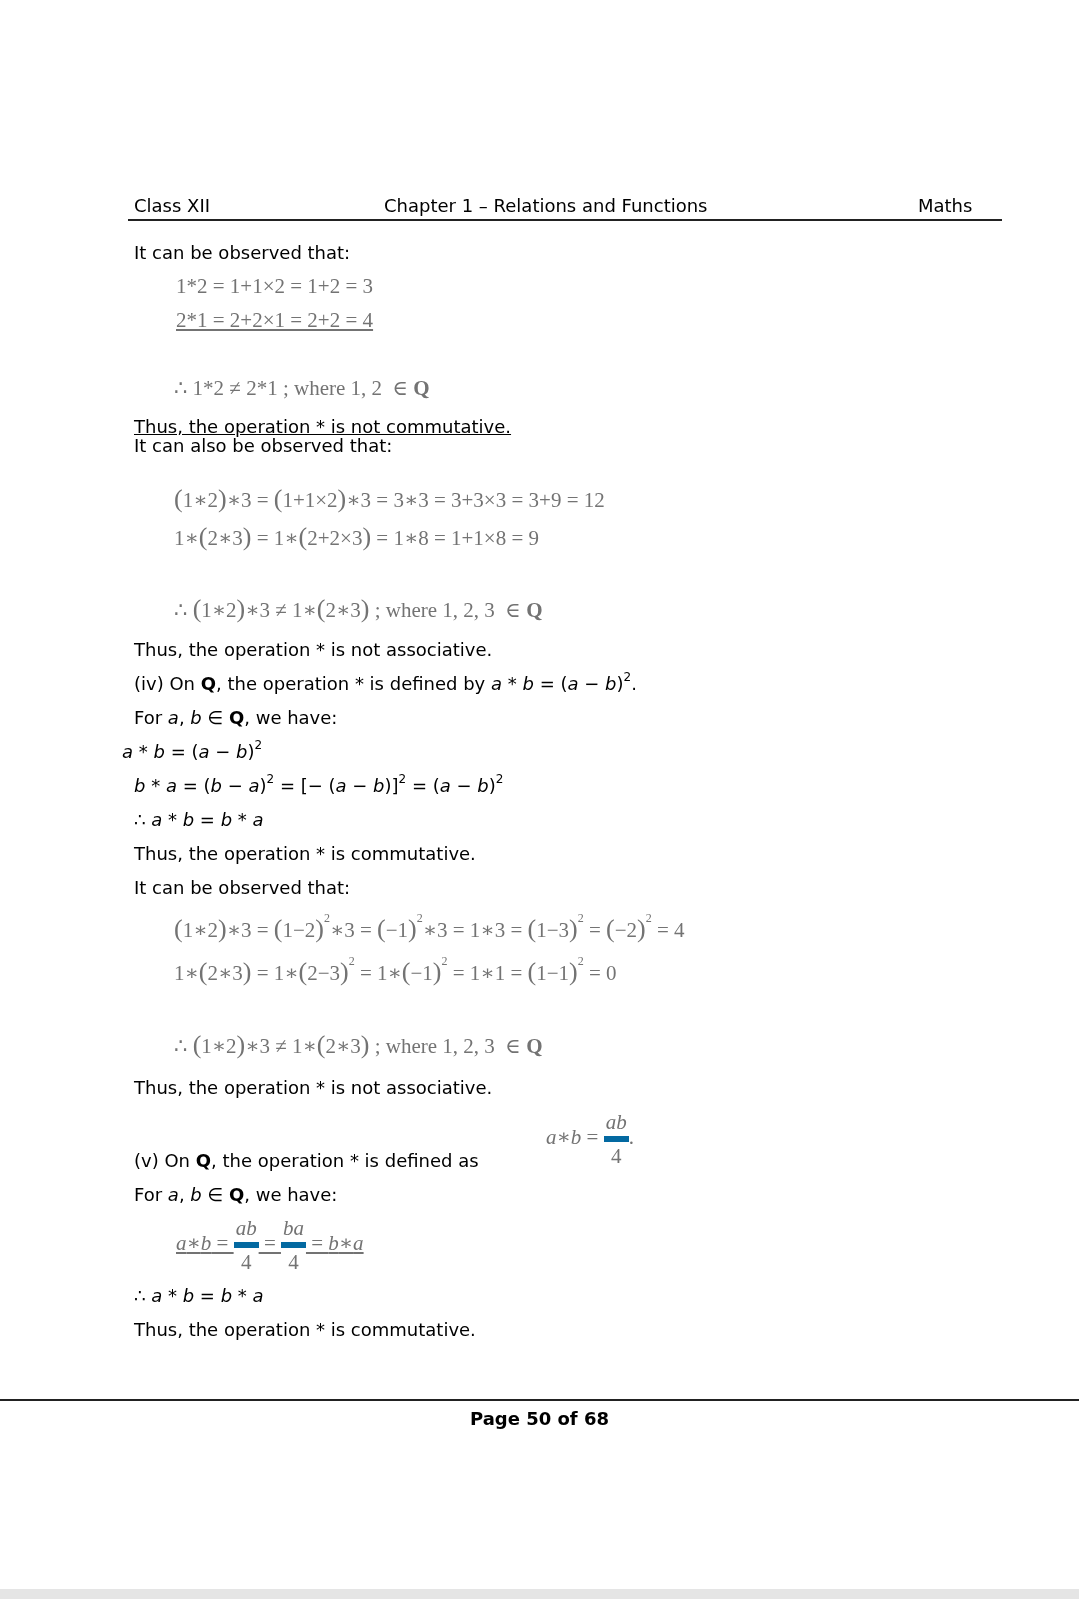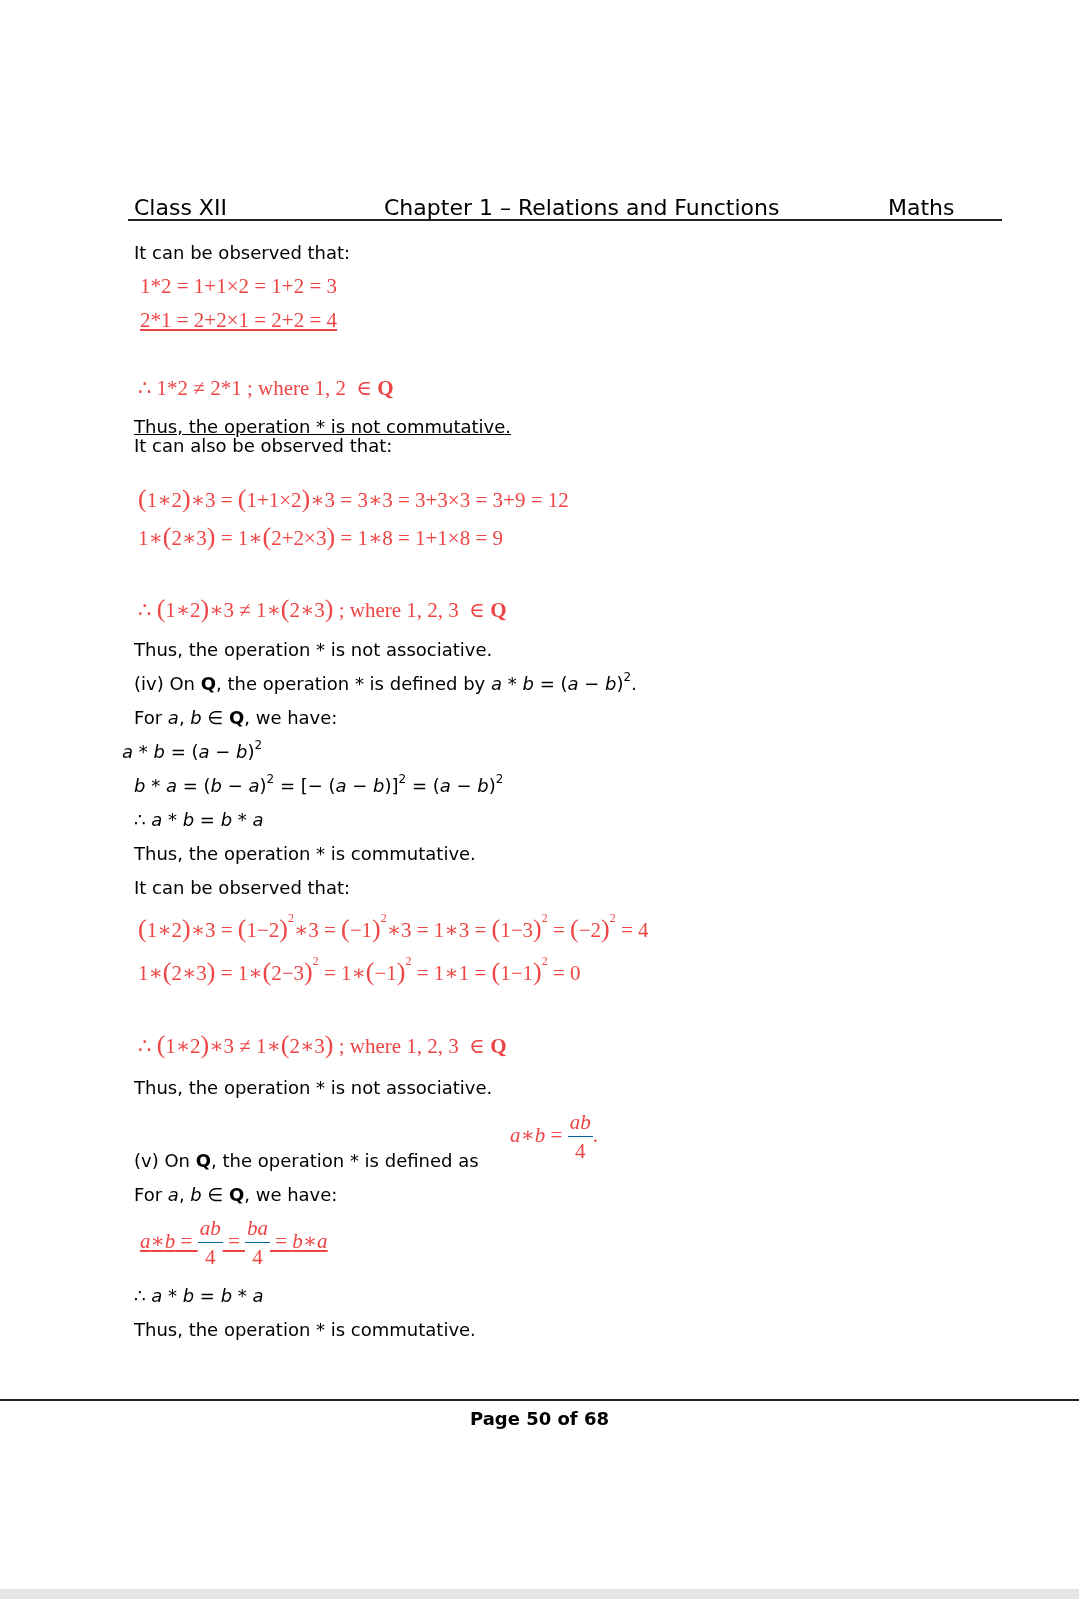--- a/index.html
+++ b/index.html
@@ -1,38 +1,38 @@
 <!DOCTYPE html>
 <html><head>
 <meta charset="utf-8">
 <style>
   html, body { margin:0; padding:0; background:#ffffff; }
   body { width:1079px; height:1599px; position:relative; overflow:hidden; color:#000; }
   .sans { font-family: "DejaVu Sans", "Liberation Sans", sans-serif; font-size:18px; }
-  .serif { font-family: "Liberation Serif", "DejaVu Serif", serif; font-size:21px; color:#ef4444; }
+  .serif { font-family: "Liberation Serif", "DejaVu Serif", serif; font-size:21px; color:#737373;margin-left:36px; }
   .abs { position:absolute; white-space:nowrap; }
-  .hdr { position:absolute; top:195px; font-family:"DejaVu Sans","Liberation Sans",sans-serif; font-size:22px; }
+  .hdr { position:absolute; top:195px; font-family:"DejaVu Sans","Liberation Sans",sans-serif; font-size:18px; }
   .rule-top { position:absolute; left:128px; top:219px; width:874px; height:2px; background:#222; }
   .rule-bottom { position:absolute; left:0; top:1399px; width:1079px; height:2px; background:#222; }
   .footer { position:absolute; top:1408px; left:0; width:1079px; text-align:center; font-family:"DejaVu Sans","Liberation Sans",sans-serif; font-weight:bold; font-size:18px; }
   .bottom-bar { position:absolute; left:0; top:1589px; width:1079px; height:10px; background:#e5e5e5; }
   i { font-style:italic; }
   b { font-weight:bold; }
   sup { font-size:12px; vertical-align:top; position:relative; top:-3px; }
   .frac { display:inline-block; vertical-align:middle; text-align:center; line-height:1; }
-  .frac .num { display:block; border-bottom:1px solid #0369a1; padding:0 2px 3px 2px; }
+  .frac .num { display:block; border-bottom:6px solid #0369a1; padding:0 2px 3px 2px; }
   .frac .den { display:block; padding-top:4px; }
   .big { font-size:26px; }
 </style>
 </head>
 <body>
 
 <div class="hdr" style="left:134px;">Class XII</div>
 <div class="hdr" style="left:384px;">Chapter 1 – Relations and Functions</div>
-<div class="hdr" style="left:888px;">Maths</div>
+<div class="hdr" style="left:918px;">Maths</div>
 <div class="rule-top"></div>
 
 <div class="abs sans" style="left:134px; top:242px;">It can be observed that:</div>
 
 <div class="abs serif" style="left:140px; top:274px;">1*2 = 1+1×2 = 1+2 = 3</div>
 <div class="abs serif" style="left:140px; top:308px;text-decoration:underline;">2*1 = 2+2×1 = 2+2 = 4</div>
 
 <div class="abs serif" style="left:138px; top:376px;">∴ 1*2 ≠ 2*1 ; where 1, 2 &nbsp;∈ <b>Q</b></div>
 
 <div class="abs sans" style="left:134px; top:416px;text-decoration:underline;">Thus, the operation * is not commutative.</div>

